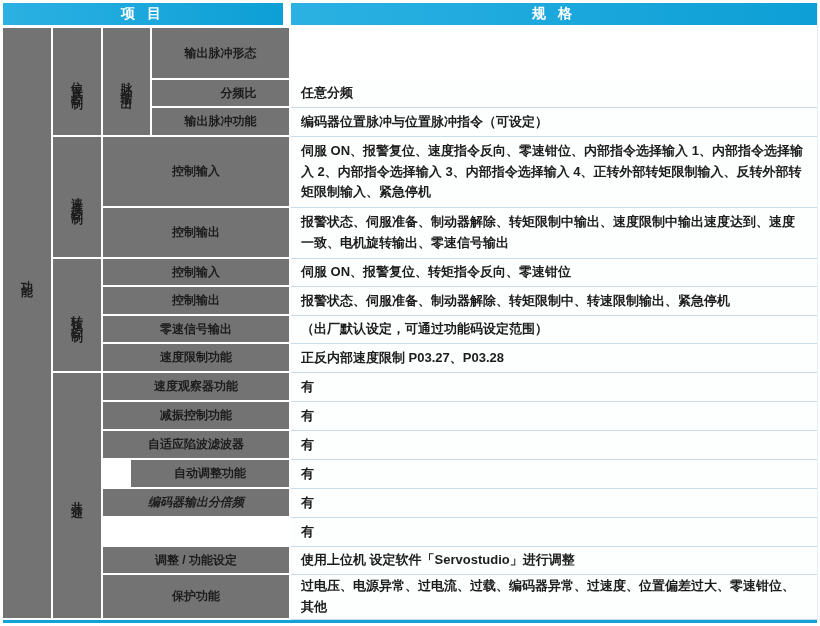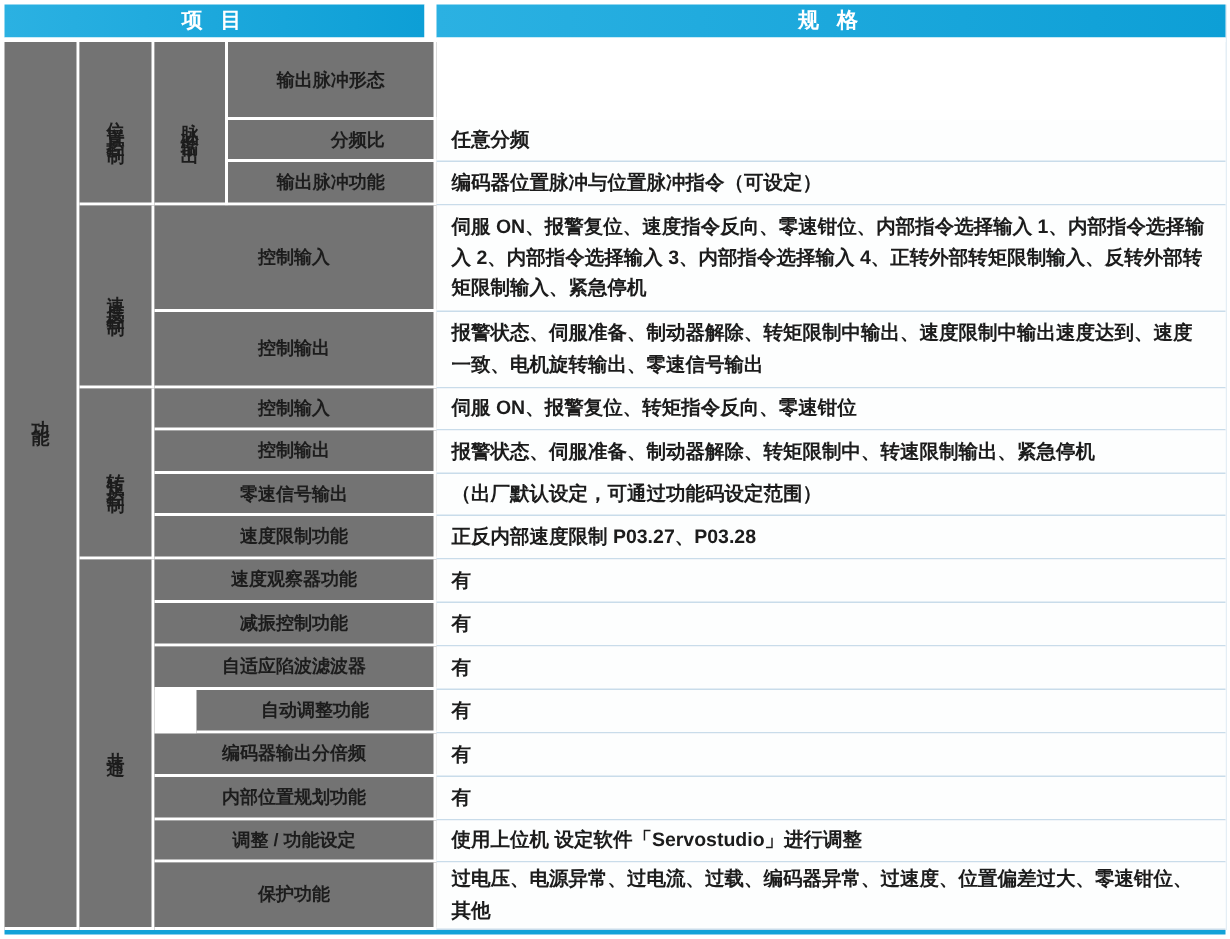--- a/index.html
+++ b/index.html
@@ -104,23 +104,22 @@
     <div class="spec" style="grid-row:10;grid-column:5;">正反内部速度限制 P03.27、P03.28</div>
 
     <div class="pale" style="grid-row:11;grid-column:3/span 2;">速度观察器功能</div>
     <div class="spec" style="grid-row:11;grid-column:5;">有</div>
     <div class="pale" style="grid-row:12;grid-column:3/span 2;">减振控制功能</div>
     <div class="spec" style="grid-row:12;grid-column:5;">有</div>
     <div class="pale" style="grid-row:13;grid-column:3/span 2;">自适应陷波滤波器</div>
     <div class="spec" style="grid-row:13;grid-column:5;">有</div>
     <div class="pale" style="grid-row:14;grid-column:3/span 2;margin-left:28px;">自动调整功能</div>
     <div class="spec" style="grid-row:14;grid-column:5;">有</div>
-    <div class="pale" style="grid-row:15;grid-column:3/span 2;">编码器输出分倍频</div>
+    <div class="pale" style="grid-row:15;grid-column:3/span 2;font-style:italic;">编码器输出分倍频</div>
     <div class="spec" style="grid-row:15;grid-column:5;">有</div>
-    <div class="pale" style="grid-row:16;grid-column:3/span 2;">内部位置规划功能</div>
     <div class="spec" style="grid-row:16;grid-column:5;">有</div>
     <div class="pale" style="grid-row:17;grid-column:3/span 2;">调整 / 功能设定</div>
     <div class="spec" style="grid-row:17;grid-column:5;">使用上位机 设定软件「Servostudio」进行调整</div>
     <div class="pale" style="grid-row:18;grid-column:3/span 2;">保护功能</div>
     <div class="spec" style="grid-row:18;grid-column:5;">过电压、电源异常、过电流、过载、编码器异常、过速度、位置偏差过大、零速钳位、其他</div>
 
   </div>
   <div class="bottom-bar"></div>
 </div>
 

